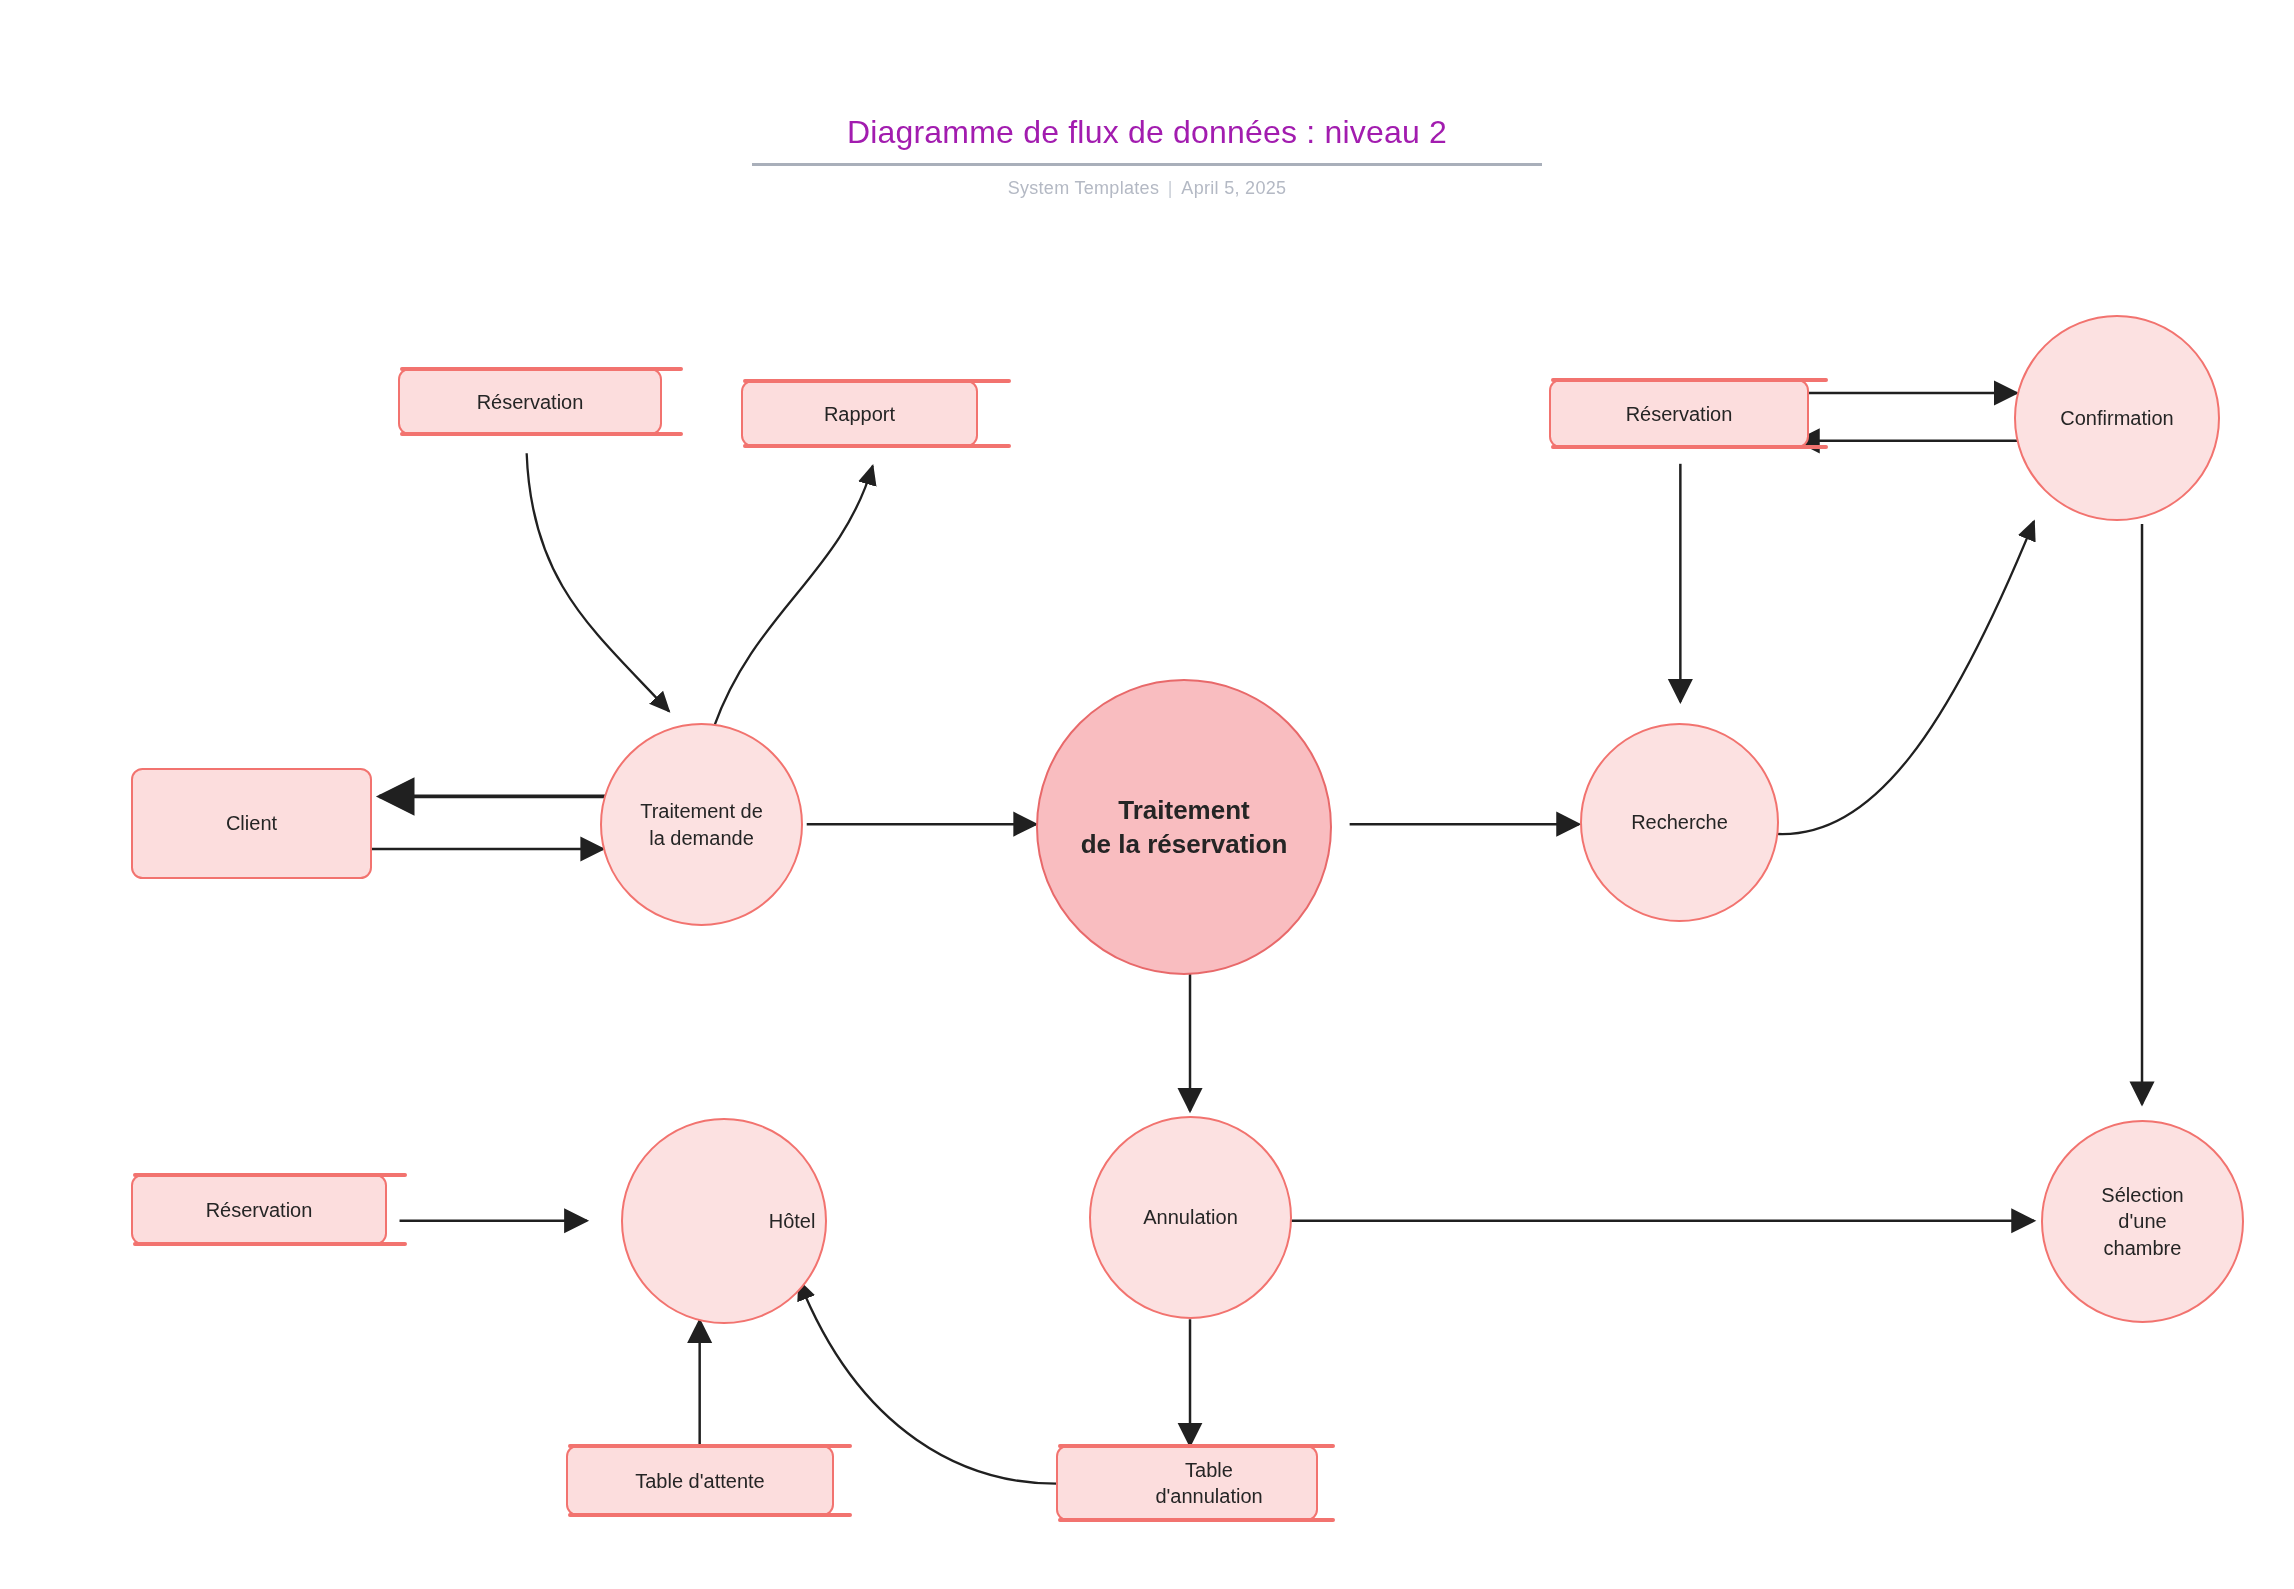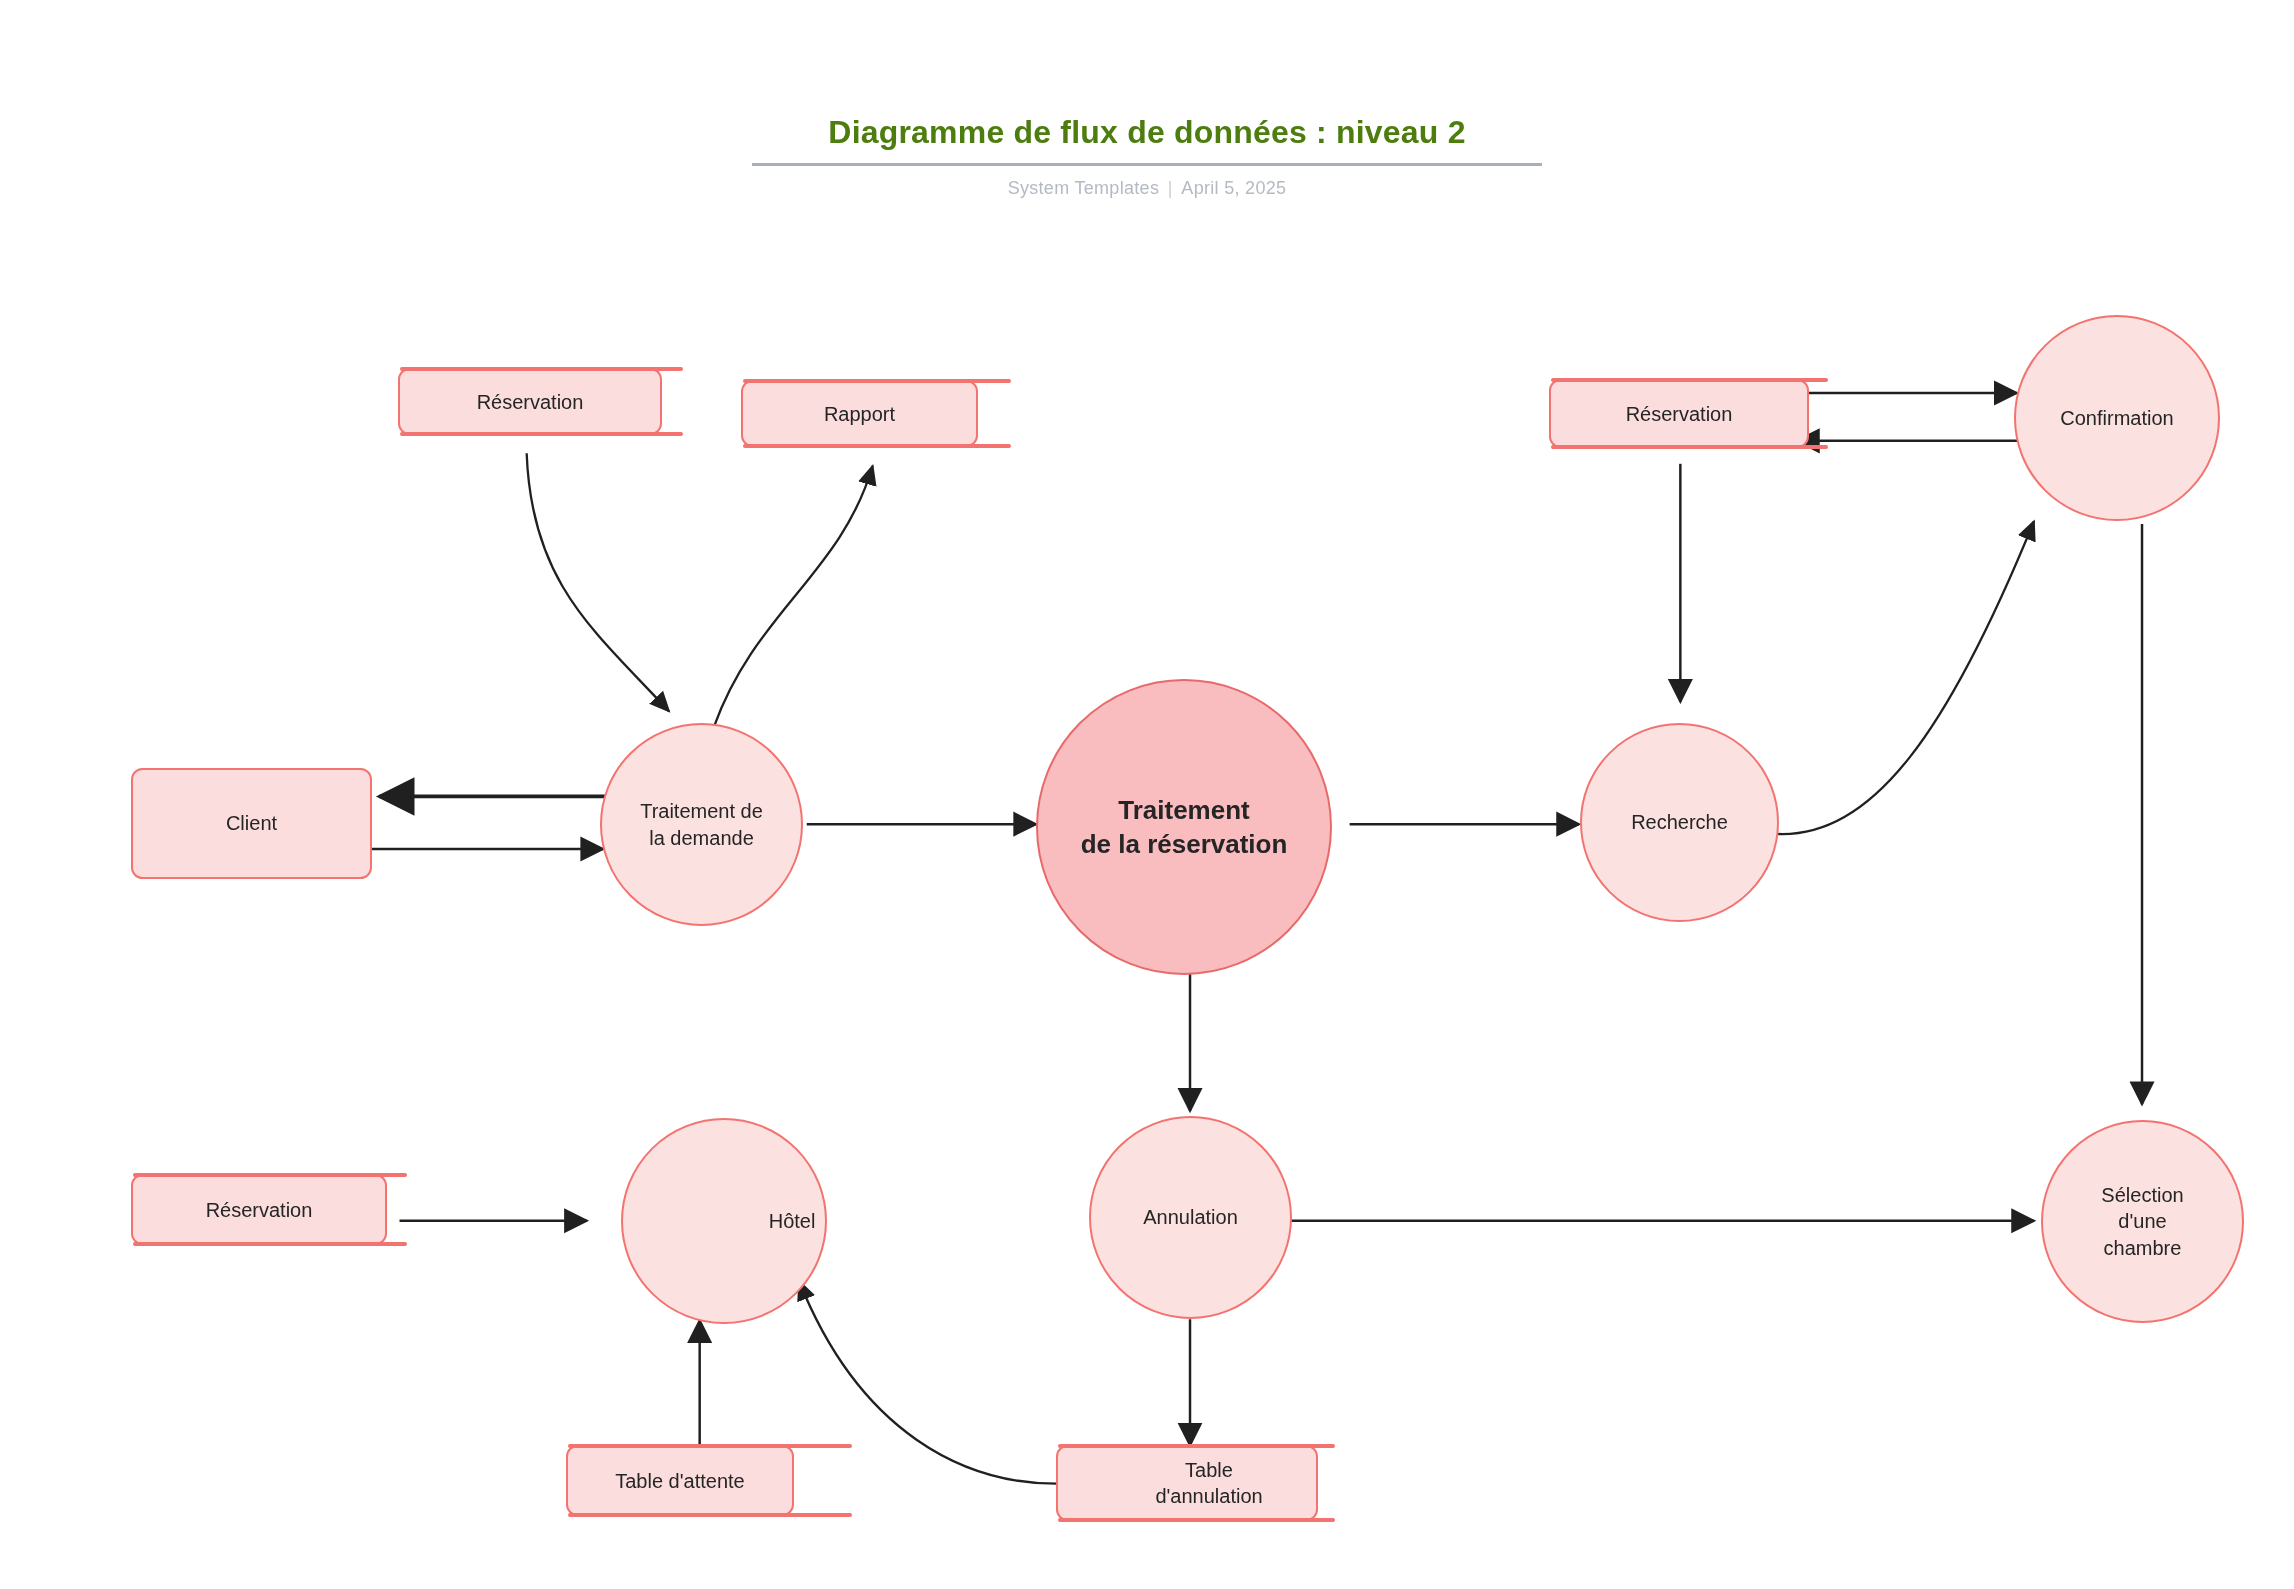--- a/index.html
+++ b/index.html
@@ -18,22 +18,22 @@
   
   #header {
     position: absolute;
     left: 0;
     top: 113px;
     width: 2294px;
     text-align: center;
   }
   #doc-title {
     font-size: 32px;
-    font-weight: bold;
-    color: #4d7c0f;
+    font-weight: normal;
+    color: #a21caf;
     letter-spacing: 0.2px;
     line-height: 1.2;
     display: block;
   }
   #title-rule {
     width: 790px;
     height: 2.9px;
     background: #a9afba;
     margin: 11.5px auto 0 auto;
   }
@@ -241,21 +241,21 @@
   </div>
 
   <div class="node process" style="left:621px; top:1118px; width:206px; height:206px;justify-content:flex-end;">
     <span class="label">Hôtel</span>
   </div>
 
   <div class="node process" style="left:1089px; top:1116px; width:203px; height:203px;">
     <span class="label">Annulation</span>
   </div>
 
-  <div class="node store" style="left:566px; top:1445px; width:228px; height:71px;">
+  <div class="node store" style="left:566px; top:1445px; width:268px; height:71px;">
     <span class="rail top" style="width:284px;"></span>
     <span class="rail bottom" style="width:284px;"></span>
     <span class="label">Table d'attente</span>
   </div>
 
   <div class="node store" style="left:1056px; top:1445px; width:262px; height:76px;padding-left:44px;">
     <span class="rail top" style="width:277px;"></span>
     <span class="rail bottom" style="width:277px;"></span>
     <span class="label">Table
 d'annulation</span>

